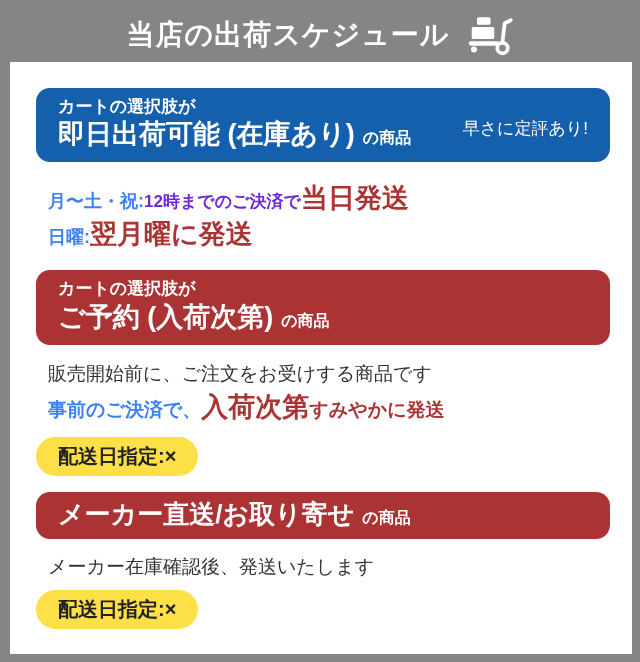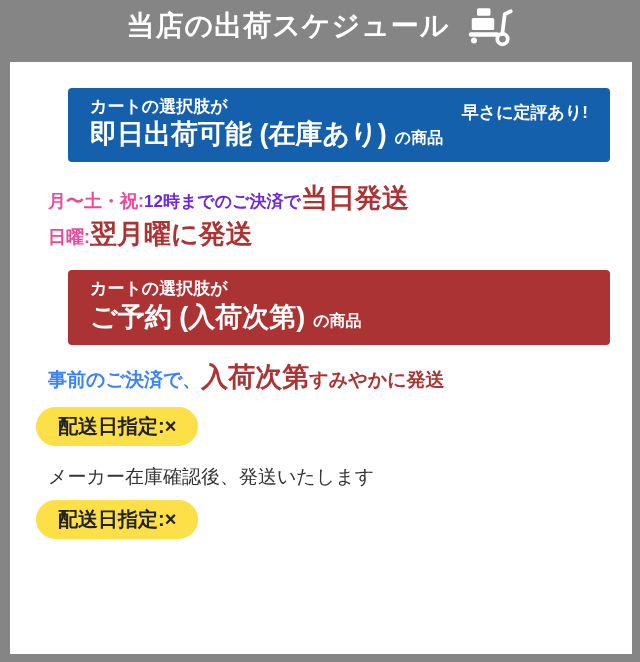--- a/index.html
+++ b/index.html
@@ -4,57 +4,57 @@
 <style>
   * { margin:0; padding:0; box-sizing:border-box; }
   html,body { background:#fff; }
   body { font-family:"Liberation Sans","DejaVu Sans",sans-serif; }
   .frame {
     position:relative; width:640px; height:662px;
     background:#858585; overflow:hidden;
   }
   
   .title-bar {
-    position:absolute; top:4px; left:0; width:640px; height:44px;
+    position:absolute; top:13px; left:0; width:640px; height:44px;
     display:flex; align-items:center; justify-content:center; gap:16px;
   }
   .title-text {
     color:#ffffff; font-size:28px; font-weight:bold; letter-spacing:1px;
     line-height:1;
   }
   .title-icon { display:block; margin-top:2px; }
   
   .panel {
     position:absolute; top:62px; left:10px; right:8px; bottom:8px;
     background:#ffffff; padding:26px 22px 0 26px; overflow:hidden;
   }
   
   .banner {
-    position:relative; border-radius:4px; color:#ffffff;
-    padding:8px 18px 10px 22px; margin-bottom:20px;margin-left:32px;
+    position:relative; border-radius:14px; color:#ffffff;
+    padding:8px 18px 10px 22px; margin-bottom:20px;
   }
   .banner.blue { background:#1560AC; }
   .banner.red  { background:#AC3333; }
   .banner-top  { font-size:17px; font-weight:bold; line-height:1.25; }
   .banner-main-row { line-height:1.3; white-space:nowrap; }
   .banner-main { font-size:27px; font-weight:bold; }
   .banner-suffix { font-size:16px; font-weight:bold; margin-left:8px; }
   .banner-note {
-    position:absolute; right:22px; bottom:38px;
-    font-size:17px; font-weight:bold; white-space:nowrap;
+    position:absolute; right:22px; bottom:22px;
+    font-size:17px; font-weight:normal; white-space:nowrap;
   }
   .banner.single { padding:6px 18px 8px 22px; margin-bottom:13px; }
   .banner.single .banner-main { font-size:26px; }
   
   .textblock { margin:0 0 16px 12px; }
   .textblock p { white-space:nowrap; }
   .row-tall { line-height:32px; }
   .row-desc { line-height:30px; font-size:19px; color:#333333; }
   .row-mixed { line-height:36px; }
-  .lbl   { color:#ec4899; font-size:18px; font-weight:bold; }
+  .lbl   { color:#3b82f6; font-size:18px; font-weight:bold; }
   .lbl19 { color:#3b82f6; font-size:19px; font-weight:bold; }
   .red-mid  { color:#6d28d9; font-size:17px; font-weight:bold; }
   .red-big  { color:#AC3333; font-size:27px; font-weight:bold; }
   .red-big28{ color:#AC3333; font-size:28px; font-weight:bold; }
   .red-tail { color:#AC3333; font-size:19px; font-weight:bold; }
   
   .pill {
     display:inline-block; background:#fde047; color:#222222;
     border-radius:22px; padding:6px 22px 7px 22px;
     font-size:20px; font-weight:bold; line-height:1.3;
@@ -97,26 +97,32 @@
     </section>
 
     <section>
       <div class="banner red mb14">
         <div class="banner-top">カートの選択肢が</div>
         <div class="banner-main-row">
           <span class="banner-main">ご予約 (入荷次第)</span><span class="banner-suffix">の商品</span>
         </div>
       </div>
       <div class="textblock mb8">
+        <p class="row-desc">販売開始前に、ご注文をお受けする商品です</p>
         <p class="row-mixed"><span class="lbl19">事前のご決済で、</span><span class="red-big">入荷次第</span><span class="red-tail">すみやかに発送</span></p>
       </div>
       <div class="pill">配送日指定:×</div>
     </section>
 
     <section>
+      <div class="banner red single">
+        <div class="banner-main-row">
+          <span class="banner-main">メーカー直送/お取り寄せ</span><span class="banner-suffix">の商品</span>
+        </div>
+      </div>
       <div class="textblock mb8">
         <p class="row-desc">メーカー在庫確認後、発送いたします</p>
       </div>
       <div class="pill">配送日指定:×</div>
     </section>
 
   </div>
 </div>
 
 </body></html>

